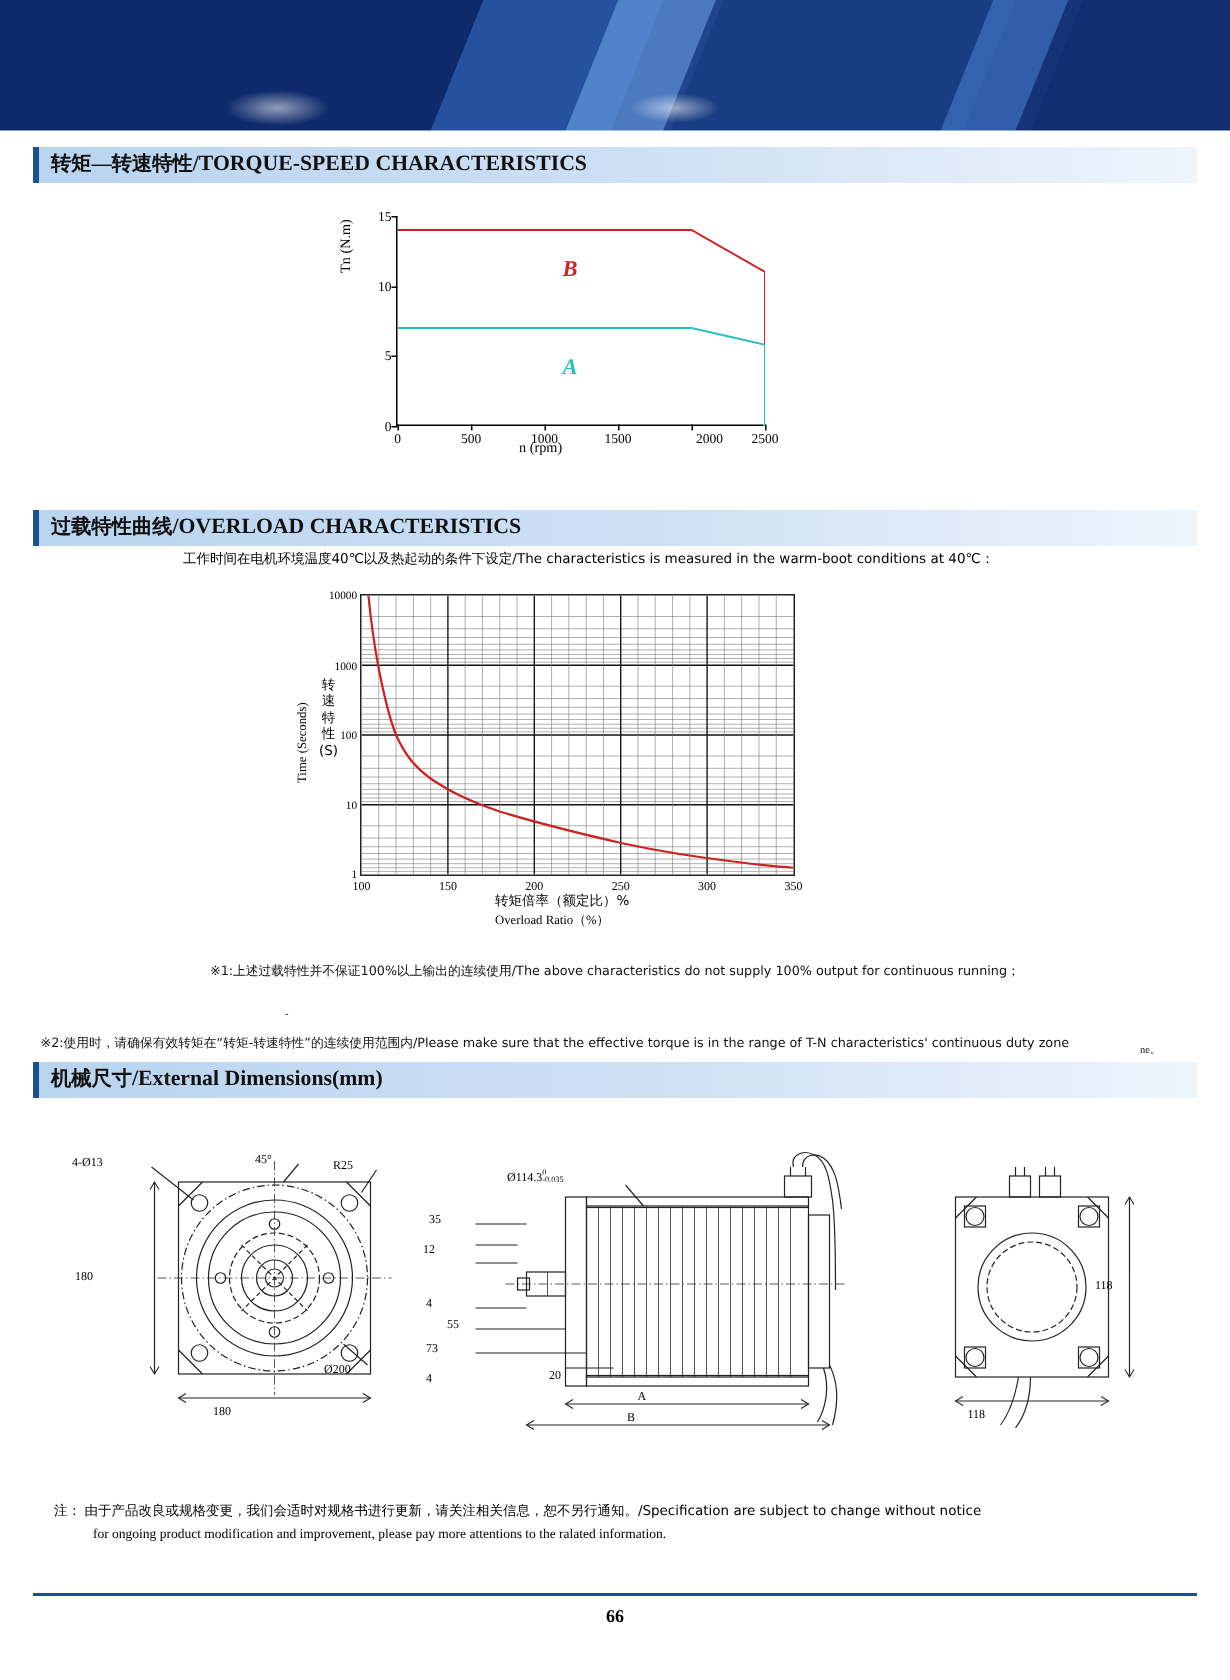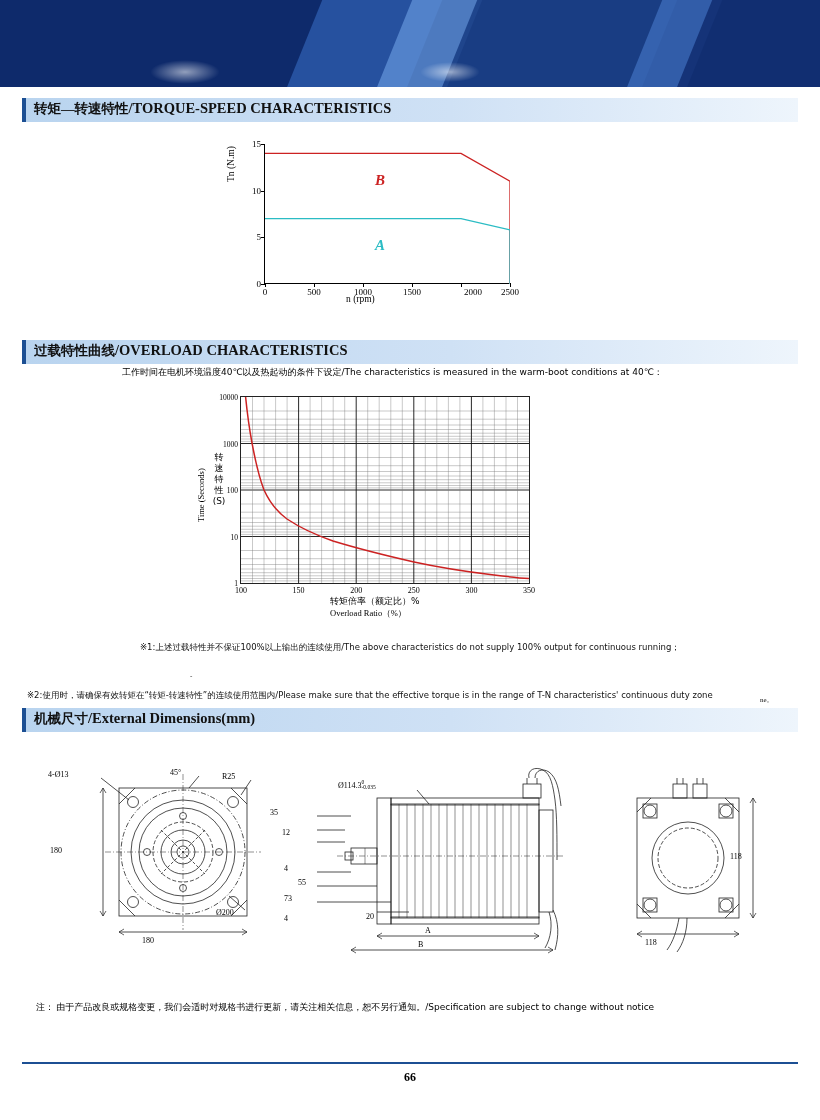--- a/index.html
+++ b/index.html
@@ -499,34 +499,35 @@
   <div class="dimtxt" style="left:142px; top:176px;">180</div>
   <div class="dimtxt" style="left:216px; top:148px;">Ø200</div>
 
   
   <div class="dimtxt" style="left:338px; top:20px;">
     <span>Ø114.3</span><span style="display:inline-block;font-size:5.5px;line-height:5px;vertical-align:-1px;">
       <span style="display:block;">0</span>
       <span style="display:block;">-0.035</span>
     </span>
   </div>
-  <div class="dimtxt" style="left:270px; top:48px;">35</div>
+  <div class="dimtxt" style="left:286px; top:48px;">35</div>
   <div class="dimtxt" style="left:282px; top:68px;">12</div>
   <div class="dimtxt" style="left:284px; top:104px;">4</div>
   <div class="dimtxt" style="left:298px; top:118px;font-family:Liberation Serif, serif;">55</div>
   <div class="dimtxt" style="left:284px; top:134px;">73</div>
   <div class="dimtxt" style="left:284px; top:154px;">4</div>
   <div class="dimtxt" style="left:366px; top:152px;">20</div>
   <div class="dimtxt" style="left:425px; top:166px;">A</div>
   <div class="dimtxt" style="left:418px; top:180px;">B</div>
 
   
   <div class="dimtxt" style="left:730px; top:92px;">118</div>
   <div class="dimtxt" style="left:645px; top:178px;">118</div>
 </div>
 
 <div class="footnote">
   <span class="lbl cn" style="font-weight:normal;">注：</span>
   <span class="cn">由于产品改良或规格变更，我们会适时对规格书进行更新，请关注相关信息，恕不另行通知。/Specification are subject to change without notice</span><br>
+  <span style="display:inline-block; margin-left:26px;">for ongoing product modification and improvement, please pay more attentions to the ralated information.</span>
 </div>
 
 <div class="pagerule"></div>
 <div class="pagefoot">66</div>
 
 </body></html>

